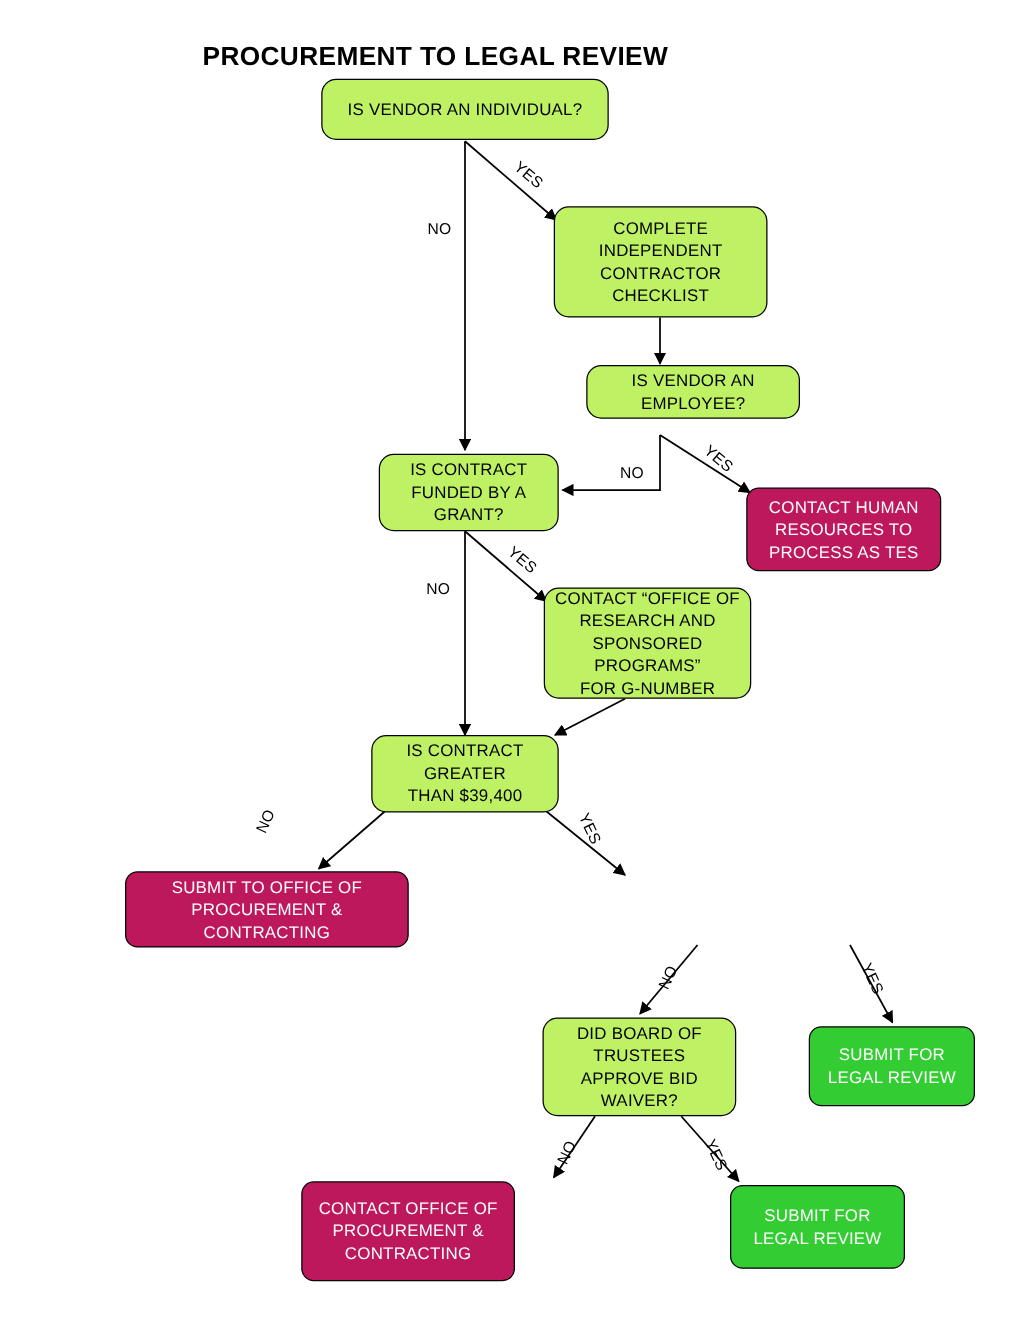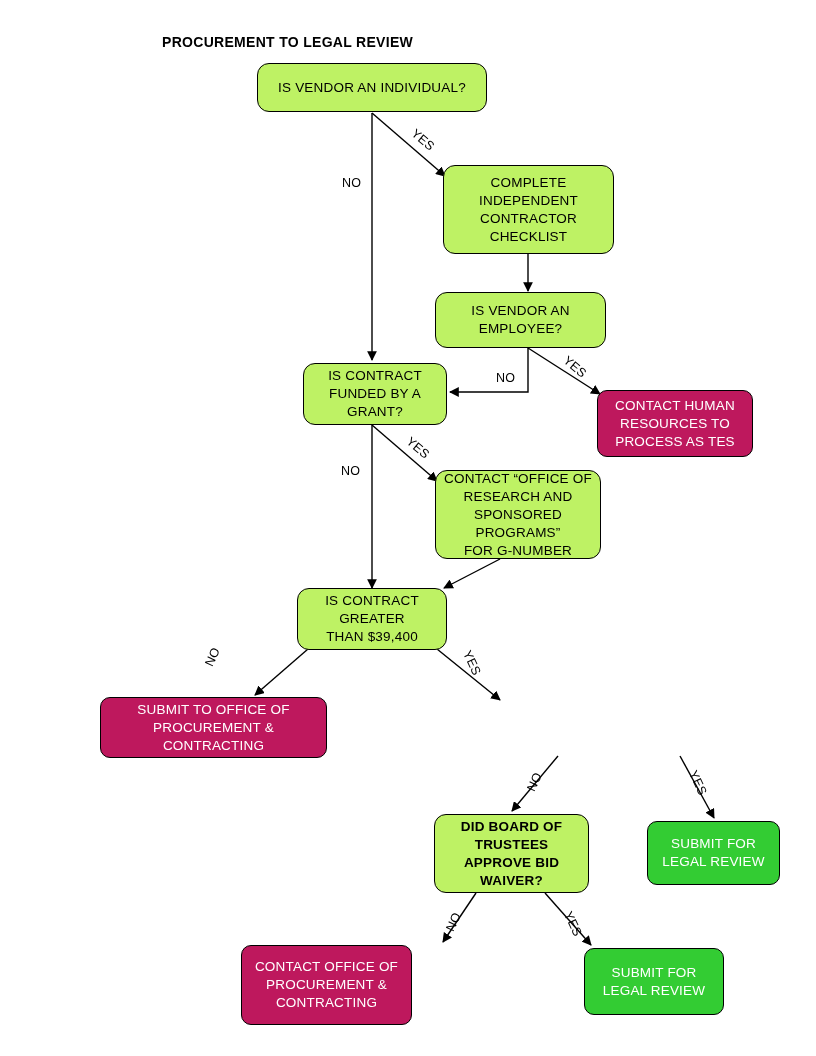--- a/index.html
+++ b/index.html
@@ -24,21 +24,21 @@
     position: absolute;
     left: 0; top: 0;
     width: 816px;
     height: 1056px;
     pointer-events: none;
   }
   .title {
     position: absolute;
     left: 162px;
     top: 34px;
-    font-size: 14px;
+    font-size: 21px;
     font-weight: bold;
     letter-spacing: 0.3px;
     color: #000000;
     white-space: nowrap;
   }
   .node {
     position: absolute;
     box-sizing: border-box;
     display: flex;
     align-items: center;
@@ -121,21 +121,21 @@
   <div class="title">PROCUREMENT TO LEGAL REVIEW</div>
 
   <div class="node" style="left:257px; top:63px; width:230px; height:49px;">
     <span class="lines">IS VENDOR AN INDIVIDUAL?</span>
   </div>
 
   <div class="node" style="left:443px; top:165px; width:171px; height:89px;">
     <span class="lines">COMPLETE<br>INDEPENDENT<br>CONTRACTOR<br>CHECKLIST</span>
   </div>
 
-  <div class="node" style="left:435px; top:292px; width:171px; height:56px;">
+  <div class="node" style="left:469px; top:292px; width:171px; height:43px;">
     <span class="lines">IS VENDOR AN<br>EMPLOYEE?</span>
   </div>
 
   <div class="node node-red" style="left:597px; top:390px; width:156px; height:67px;">
     <span class="lines">CONTACT HUMAN<br>RESOURCES TO<br>PROCESS AS TES</span>
   </div>
 
   <div class="node" style="left:303px; top:363px; width:144px; height:62px;">
     <span class="lines">IS CONTRACT<br>FUNDED BY A<br>GRANT?</span>
   </div>
@@ -150,21 +150,21 @@
 
   <div class="node node-red" style="left:100px; top:697px; width:227px; height:61px;">
     <span class="lines">SUBMIT TO OFFICE OF<br>PROCUREMENT &amp;<br>CONTRACTING</span>
   </div>
 
 
   <div class="node node-green" style="left:647px; top:821px; width:133px; height:64px;">
     <span class="lines">SUBMIT  FOR<br>LEGAL  REVIEW</span>
   </div>
 
-  <div class="node" style="left:434px; top:814px; width:155px; height:79px;font-weight:bold;">
+  <div class="node" style="left:434px; top:814px; width:155px; height:79px;">
     <span class="lines">DID BOARD OF<br>TRUSTEES<br>APPROVE BID<br>WAIVER?</span>
   </div>
 
   <div class="node node-red" style="left:241px; top:945px; width:171px; height:80px;">
     <span class="lines">CONTACT  OFFICE  OF<br>PROCUREMENT  &amp;<br>CONTRACTING</span>
   </div>
 
   <div class="node node-green" style="left:584px; top:948px; width:140px; height:67px;">
     <span class="lines">SUBMIT  FOR<br>LEGAL  REVIEW</span>
   </div>

